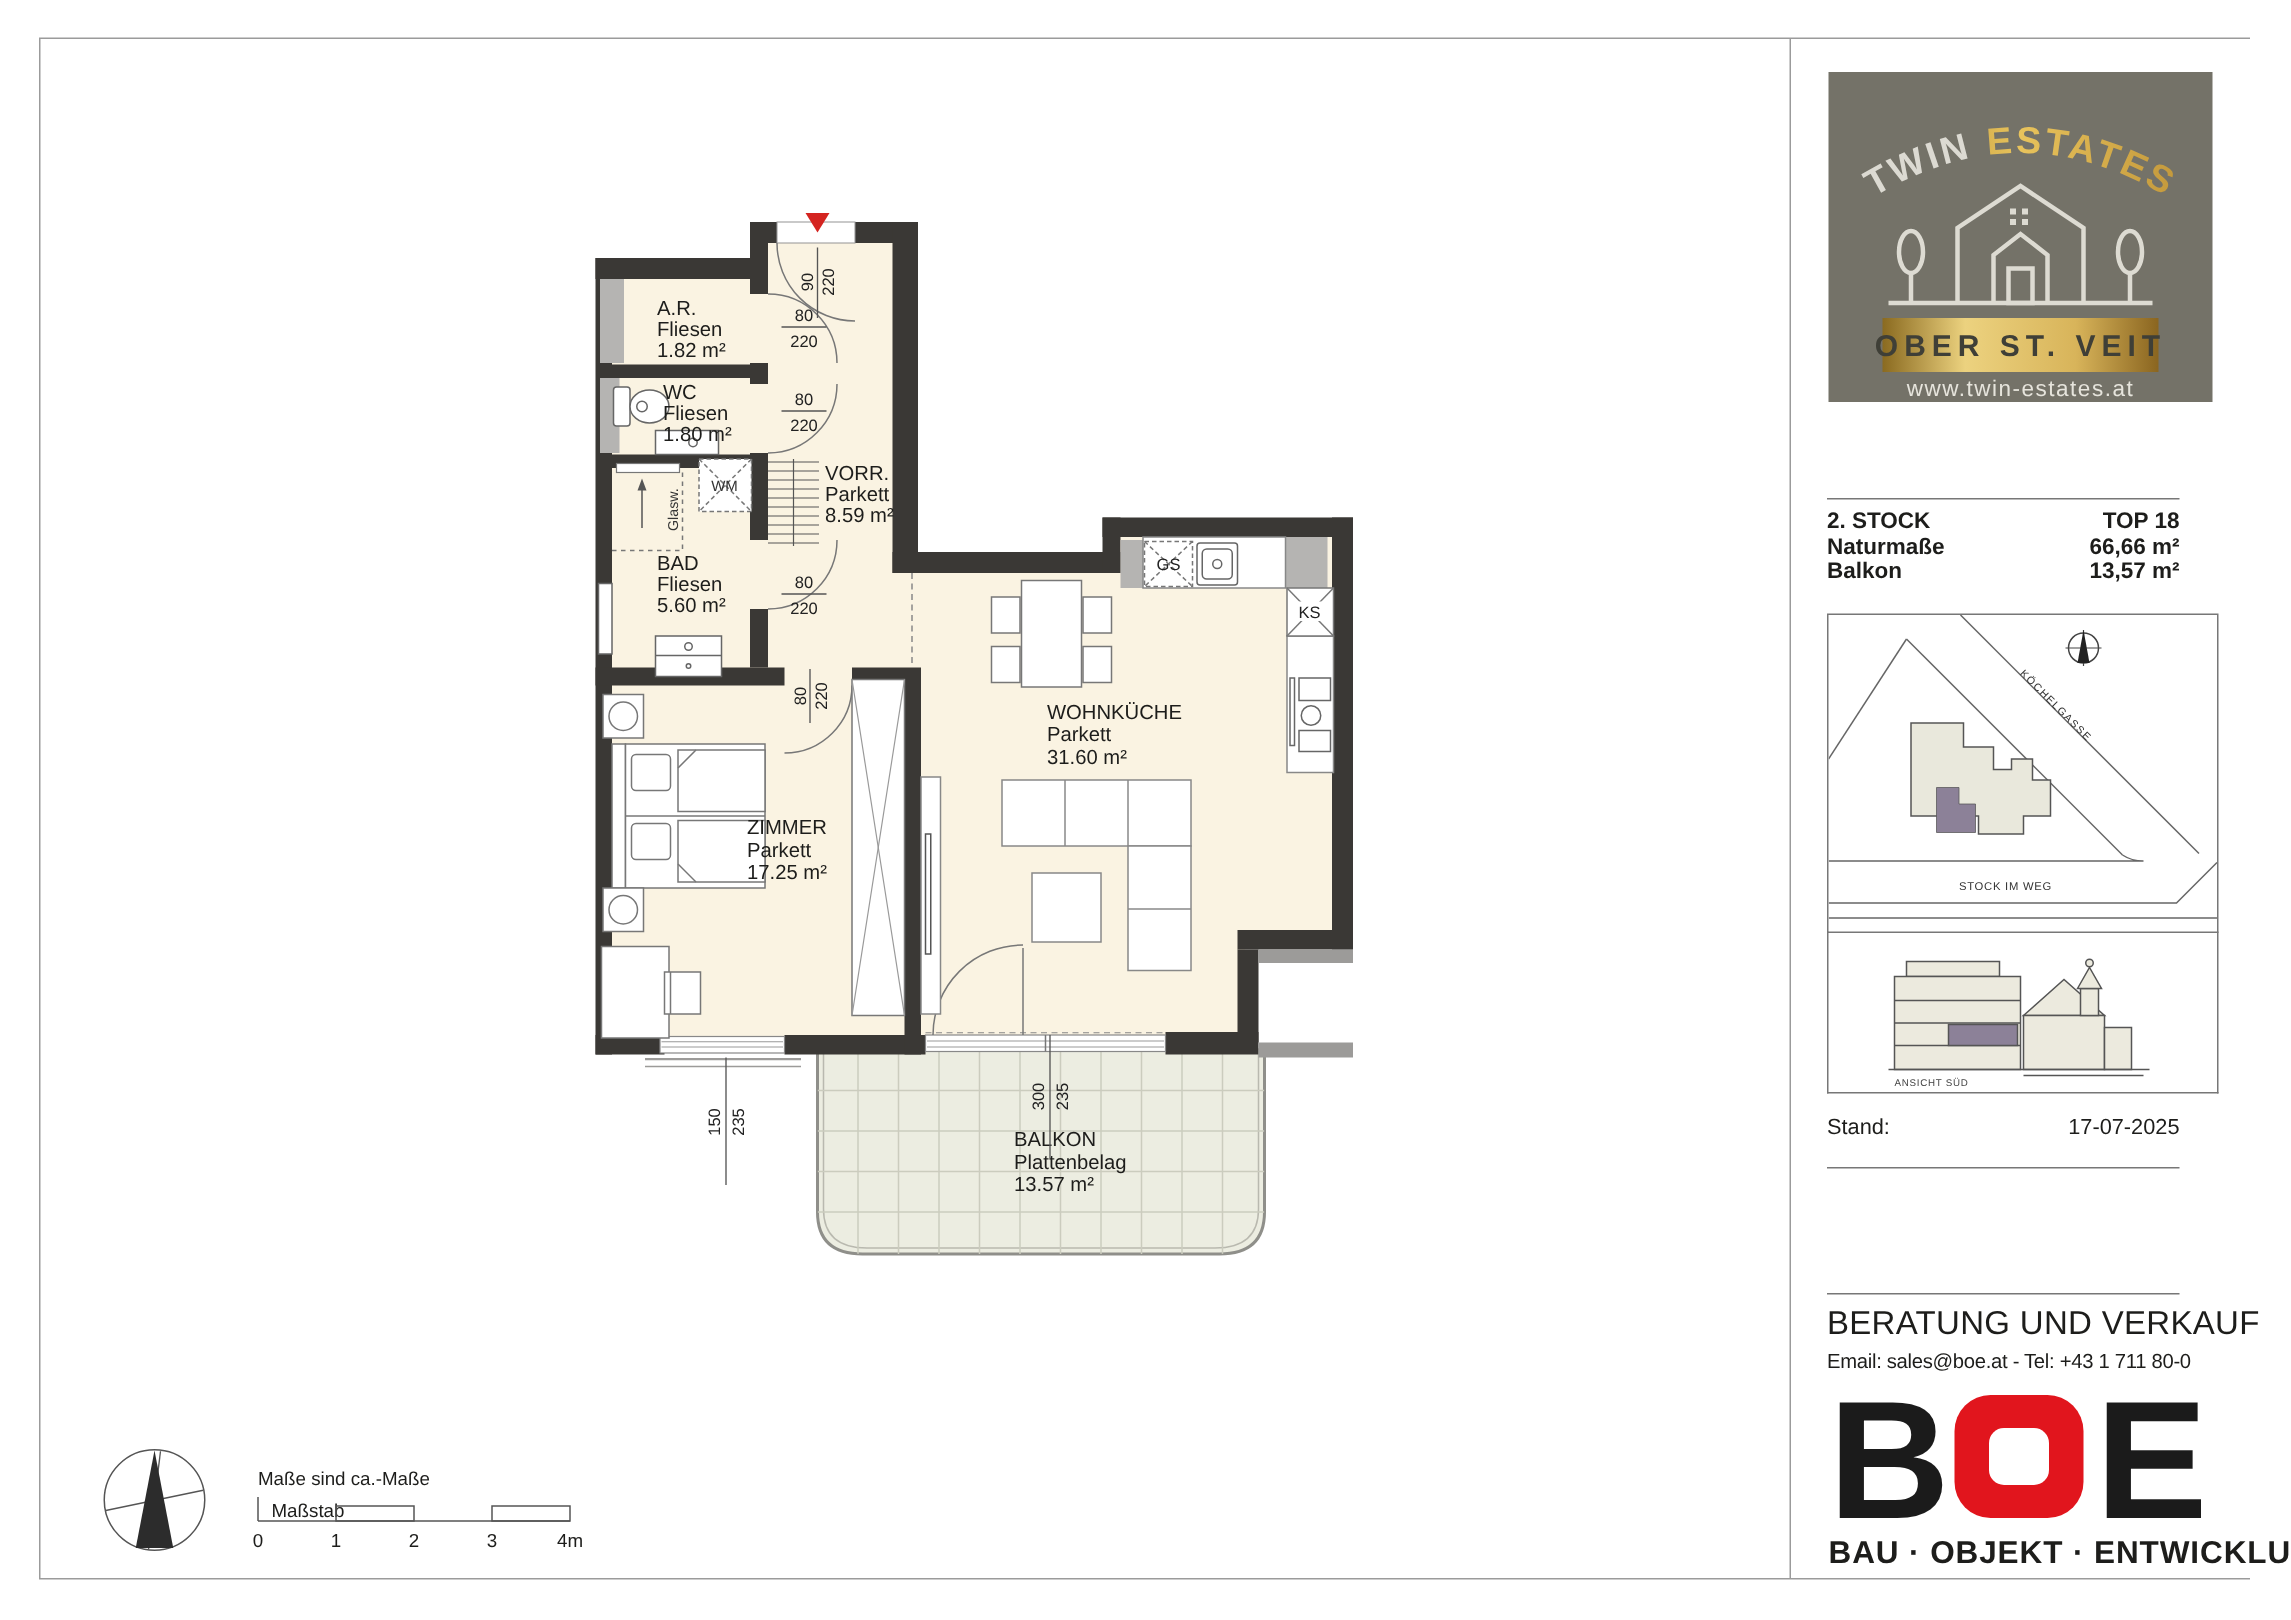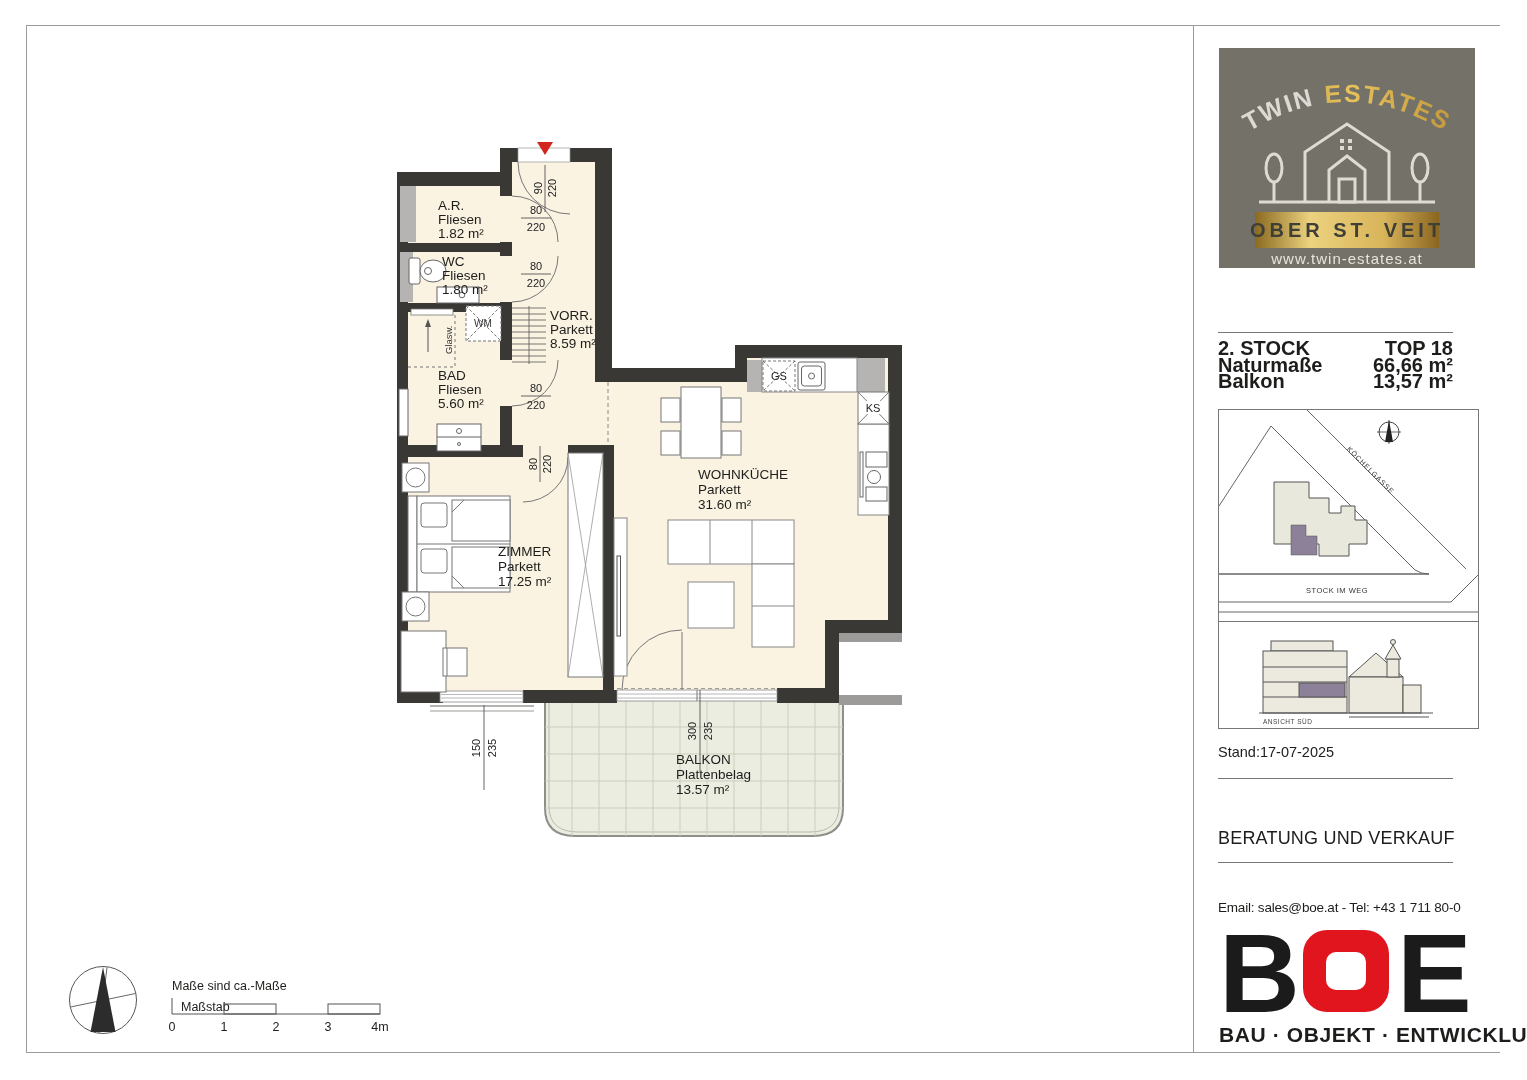--- a/index.html
+++ b/index.html
@@ -18,32 +18,32 @@
   .panel {
     position:absolute; left:1166px; top:0; width:308px; height:1026px;
     border-left:1px solid #9b9b9b; box-sizing:border-box; background:#fff;
   }
   .logo-box { position:absolute; left:25px; top:22px; width:256px; height:220px; background:#747268; }
   .addr-row {
     position:absolute; left:24px; top:273px; width:235px;
     display:flex; justify-content:space-between; font-weight:bold; font-size:17px;
   }
   .addr-line { position:absolute; left:24px; top:306px; width:235px; border-top:1.5px solid #777; }
-  .details { position:absolute; left:24px; top:314px; width:235px; font-weight:bold; font-size:20px; }
+  .details { position:absolute; left:24px; top:314px; width:235px; font-weight:bold; font-size:15px; }
   .detail-row { display:flex; justify-content:space-between; line-height:16.5px; }
   .map-box { position:absolute; left:24px; top:383px; width:261px; height:213px; border:1px solid #777; box-sizing:border-box; overflow:hidden; }
   .elev-box { position:absolute; left:24px; top:595px; width:261px; height:108px; border:1px solid #777; border-top:none; box-sizing:border-box; overflow:hidden; }
-  .stand-row { position:absolute; left:24px; top:718px; width:235px; display:flex; font-size:14.5px; }
+  .stand-row { position:absolute; left:24px; top:718px; width:235px; display:flex; justify-content:space-between; font-size:14.5px; }
   .div1 { position:absolute; left:24px; top:752px; width:235px; border-top:1px solid #777; }
   .disclaimer {
     position:absolute; left:24px; top:760px; width:237px;
     font-size:12.7px; line-height:1.28; text-align:justify; margin:0;
   }
   .div2 { position:absolute; left:24px; top:836px; width:235px; border-top:1px solid #777; }
-  .contact-heading { position:absolute; left:24px; top:802px; width:237px; font-size:18px; letter-spacing:0.2px; white-space:nowrap; }
+  .contact-heading { position:absolute; left:24px; top:843px; width:237px; font-size:22px; letter-spacing:0.2px; white-space:nowrap; }
   .contact-line { position:absolute; left:24px; top:874px; width:237px; font-size:13.5px; letter-spacing:-0.2px; white-space:nowrap; }
   .boe-box { position:absolute; left:25px; top:898px; width:256px; text-align:center; }
   .boe-tagline { font-size:21px; font-weight:bold; letter-spacing:0.6px; margin-top:1px; white-space:nowrap; }
 </style>
 </head>
 <body>
 
 <div class="sheet">
 
   <svg class="plan-svg" width="1166" height="1026" viewBox="27 26 1166 1026">

